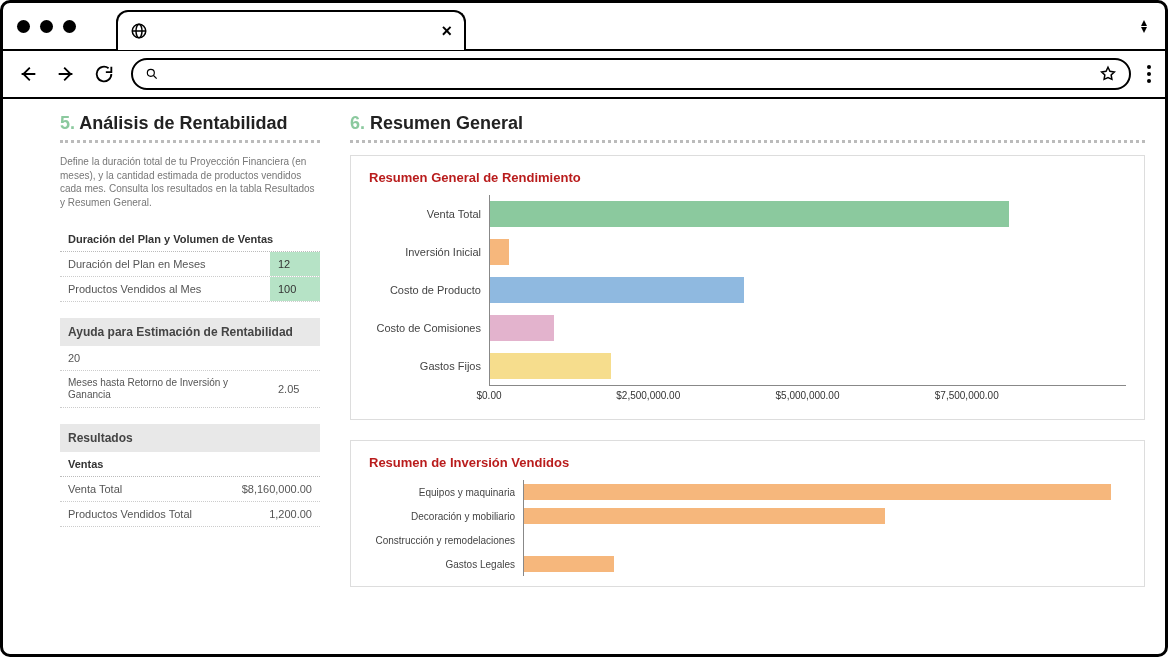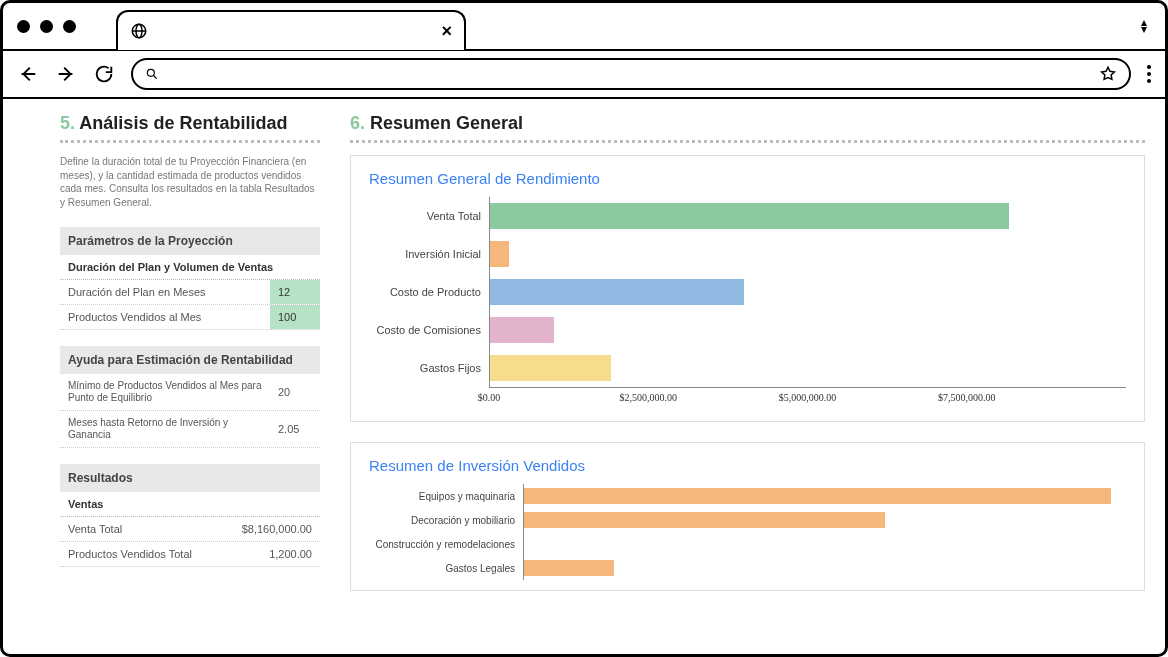--- a/index.html
+++ b/index.html
@@ -39,28 +39,28 @@
 .row { display: flex; align-items: center; justify-content: space-between; font-size: 11px; color: #555; border-bottom: 1px dotted #ccc; }
 .row .label { padding: 6px 8px; flex: 1; }
 .row .val { padding: 6px 8px; min-width: 50px; }
 .row .val.green { background: #b6e3c6; color: #333; }
 .row .label.small { font-size: 10px; line-height: 1.2; }
 
 .gap { height: 16px; }
 
 
 .chart-box { border: 1px solid #ddd; padding: 14px 18px 10px; margin-bottom: 20px; }
-.chart-title { font-size: 15px; font-weight: 400; color: #3b82f6; margin-bottom: 10px; }
+.chart-title { font-size: 13px; font-weight: 700; color: #b91c1c; margin-bottom: 10px; }
 .chart-area { position: relative; }
 .chart-row { display: flex; align-items: center; height: 38px; }
 .chart-lbl { width: 120px; text-align: right; padding-right: 8px; font-size: 11px; color: #444; }
 .chart-bar-zone { flex: 1; position: relative; height: 100%; display: flex; align-items: center; border-left: 1px solid #888; }
 .chart-bar-zone:first-of-type::before { content: none; }
 .bar { height: 26px; }
-.axis-row { display: flex; font-family: Liberation Serif, serif; }
+.axis-row { display: flex; }
 .axis-spacer { width: 120px; }
 .axis-line { flex: 1; border-top: 1px solid #888; position: relative; height: 24px; }
 .tick { position: absolute; font-size: 10px; color: #333; top: 4px; transform: translateX(-50%); }
 
 .chart2 .chart-row { height: 24px; }
 .chart2 .bar { height: 16px; }
 .chart2 .chart-lbl { width: 154px; font-size: 10px; }
 
 svg { stroke: #000; stroke-width: 2; fill: none; }
 </style>
@@ -122,35 +122,33 @@
 
   <div class="content">
 
     <div class="left-col">
       <div class="sect-head">
         <span class="num">5.</span>
         <span>Análisis de Rentabilidad</span>
       </div>
       <div class="desc">Define la duración total de tu Proyección Financiera (en meses), y la cantidad estimada de productos vendidos cada mes. Consulta los resultados en la tabla Resultados y Resumen General.</div>
 
-      <div class="subhead">Parámetros de la Proyección</div>
       <div class="subsubhead">Duración del Plan y Volumen de Ventas</div>
       <div class="row">
         <div class="label">Duración del Plan en Meses</div>
         <div class="val green">12</div>
       </div>
       <div class="row">
         <div class="label">Productos Vendidos al Mes</div>
         <div class="val green">100</div>
       </div>
 
       <div class="gap"></div>
       <div class="subhead">Ayuda para Estimación de Rentabilidad</div>
       <div class="row">
-        <div class="label small">Mínimo de Productos Vendidos al Mes para Punto de Equilibrio</div>
         <div class="val">20</div>
       </div>
       <div class="row">
         <div class="label small">Meses hasta Retorno de Inversión y Ganancia</div>
         <div class="val">2.05</div>
       </div>
 
       <div class="gap"></div>
       <div class="subhead">Resultados</div>
       <div class="subsubhead">Ventas</div>

